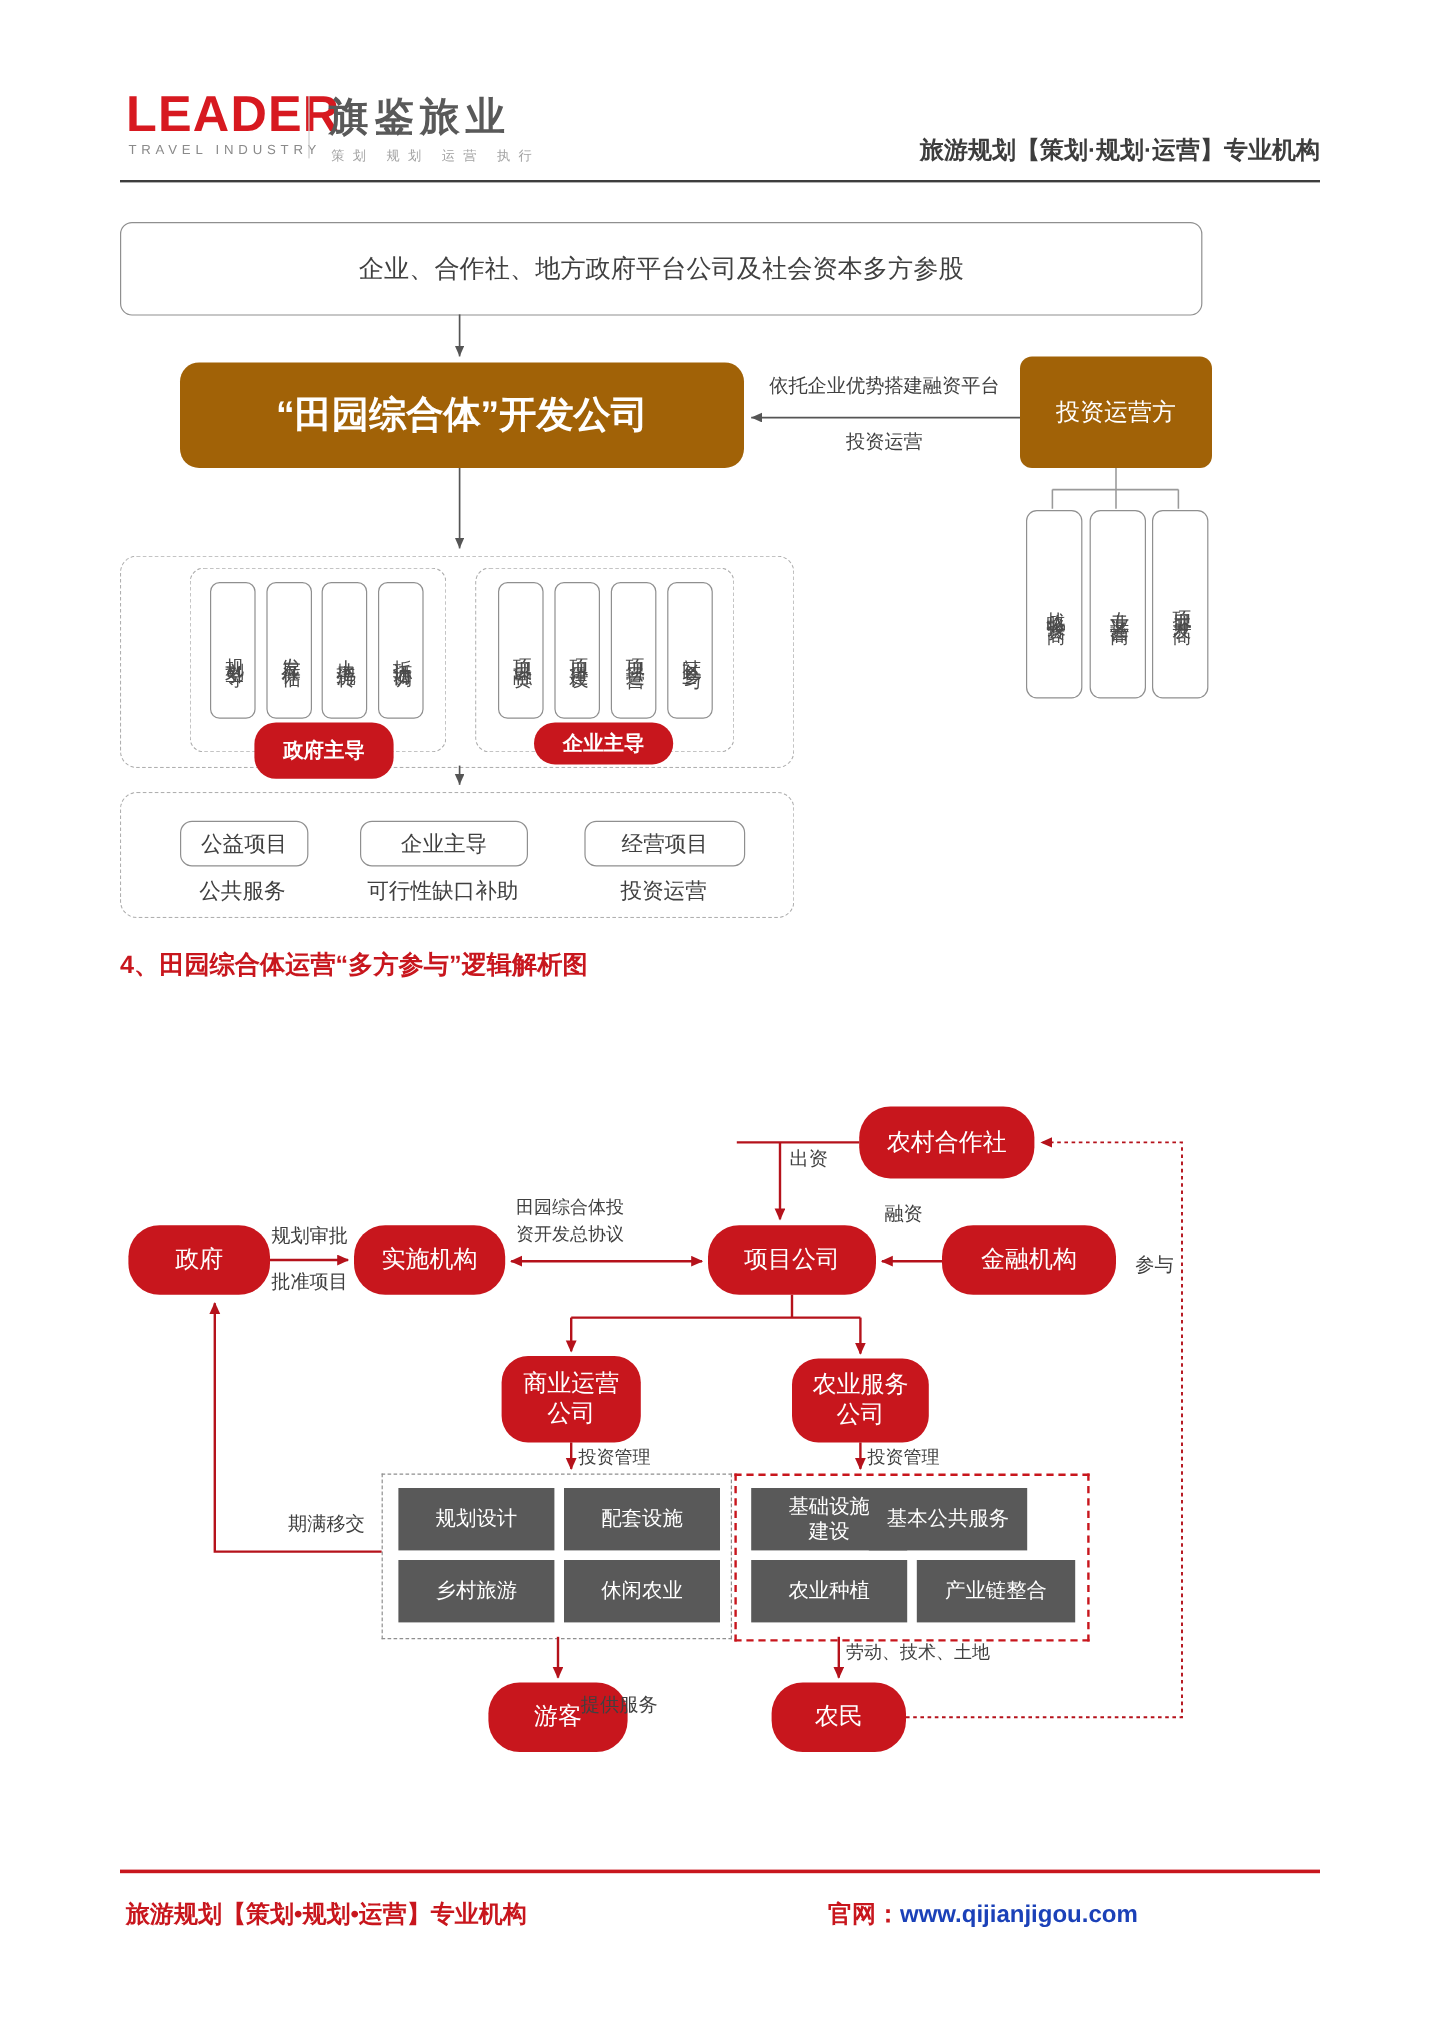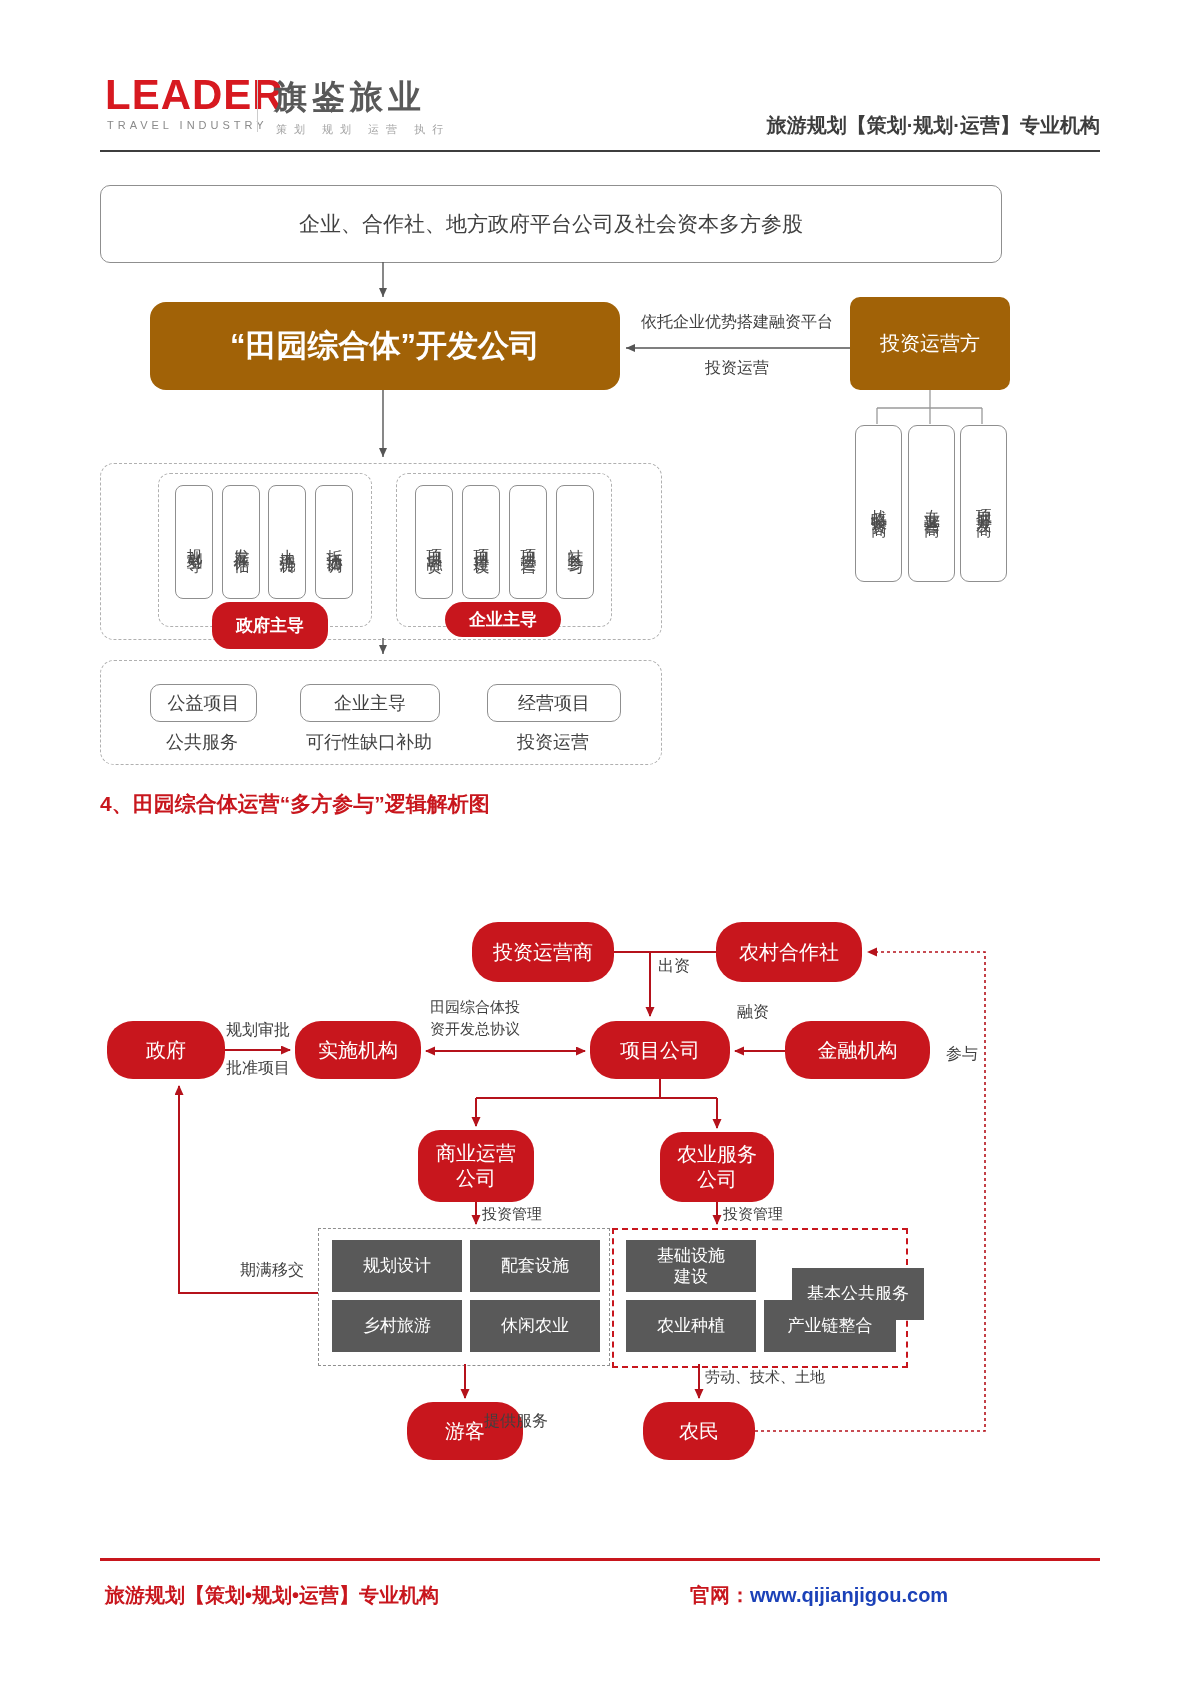--- a/index.html
+++ b/index.html
@@ -87,21 +87,20 @@
   <div class="abs dash" style="left:100px;top:660px;width:560px;height:103px;"></div>
   <div class="abs obox flexc" style="left:150px;top:684px;width:105px;height:36px;font-size:18px;">公益项目</div>
   <div class="abs obox flexc" style="left:300px;top:684px;width:138px;height:36px;font-size:18px;">企业主导</div>
   <div class="abs obox flexc" style="left:487px;top:684px;width:132px;height:36px;font-size:18px;">经营项目</div>
   <div class="abs lbl" style="left:132px;top:730px;width:140px;text-align:center;font-size:18px;">公共服务</div>
   <div class="abs lbl" style="left:299px;top:730px;width:140px;text-align:center;font-size:18px;">可行性缺口补助</div>
   <div class="abs lbl" style="left:483px;top:730px;width:140px;text-align:center;font-size:18px;">投资运营</div>
 
   <div class="abs" style="left:100px;top:790px;font-size:21px;font-weight:bold;color:#C8161D;">4、田园综合体运营“多方参与”逻辑解析图</div>
 
-  <div class="abs node2 flexc" style="left:472px;top:922px;width:142px;height:60px;border-radius:26px;">投资运营商</div>
   <div class="abs node2 flexc" style="left:716px;top:922px;width:146px;height:60px;border-radius:26px;">农村合作社</div>
   <div class="abs node2 flexc" style="left:107px;top:1021px;width:118px;height:58px;border-radius:26px;">政府</div>
   <div class="abs node2 flexc" style="left:295px;top:1021px;width:126px;height:58px;border-radius:26px;">实施机构</div>
   <div class="abs node2 flexc" style="left:590px;top:1021px;width:140px;height:58px;border-radius:26px;">项目公司</div>
   <div class="abs node2 flexc" style="left:785px;top:1021px;width:145px;height:58px;border-radius:26px;">金融机构</div>
   <div class="abs node2 flexc pre" style="left:418px;top:1130px;width:116px;height:72px;border-radius:22px;">商业运营
 公司</div>
   <div class="abs node2 flexc pre" style="left:660px;top:1132px;width:114px;height:70px;border-radius:22px;">农业服务
 公司</div>
   <div class="abs node2 flexc" style="left:407px;top:1402px;width:116px;height:58px;border-radius:26px;">游客</div>
@@ -110,21 +109,21 @@
   <div class="abs dash-gray" style="left:318px;top:1228px;width:290px;height:136px;"></div>
   <div class="abs dash-red" style="left:612px;top:1228px;width:292px;height:136px;"></div>
 
   <div class="abs gcell flexc" style="left:332px;top:1240px;width:130px;height:52px;">规划设计</div>
   <div class="abs gcell flexc" style="left:470px;top:1240px;width:130px;height:52px;">配套设施</div>
   <div class="abs gcell flexc" style="left:332px;top:1300px;width:130px;height:52px;">乡村旅游</div>
   <div class="abs gcell flexc" style="left:470px;top:1300px;width:130px;height:52px;">休闲农业</div>
 
   <div class="abs gcell flexc pre" style="left:626px;top:1240px;width:130px;height:52px;">基础设施
 建设</div>
-  <div class="abs gcell flexc" style="left:792px;top:1240px;width:132px;height:52px;margin-top:28px;">基本公共服务</div>
+  <div class="abs gcell flexc" style="left:724px;top:1240px;width:132px;height:52px;">基本公共服务</div>
   <div class="abs gcell flexc" style="left:626px;top:1300px;width:130px;height:52px;text-align:center;">农业种植</div>
   <div class="abs gcell flexc" style="left:764px;top:1300px;width:132px;height:52px;">产业链整合</div>
 
   <div class="abs lbl" style="left:658px;top:956px;font-size:16px;">出资</div>
   <div class="abs lbl" style="left:737px;top:1002px;font-size:16px;">融资</div>
   <div class="abs lbl" style="left:226px;top:1020px;font-size:16px;">规划审批</div>
   <div class="abs lbl" style="left:226px;top:1058px;font-size:16px;">批准项目</div>
   <div class="abs lbl pre" style="left:430px;top:996px;font-size:15px;line-height:1.45;">田园综合体投
 资开发总协议</div>
   <div class="abs lbl" style="left:946px;top:1044px;font-size:16px;">参与</div>

